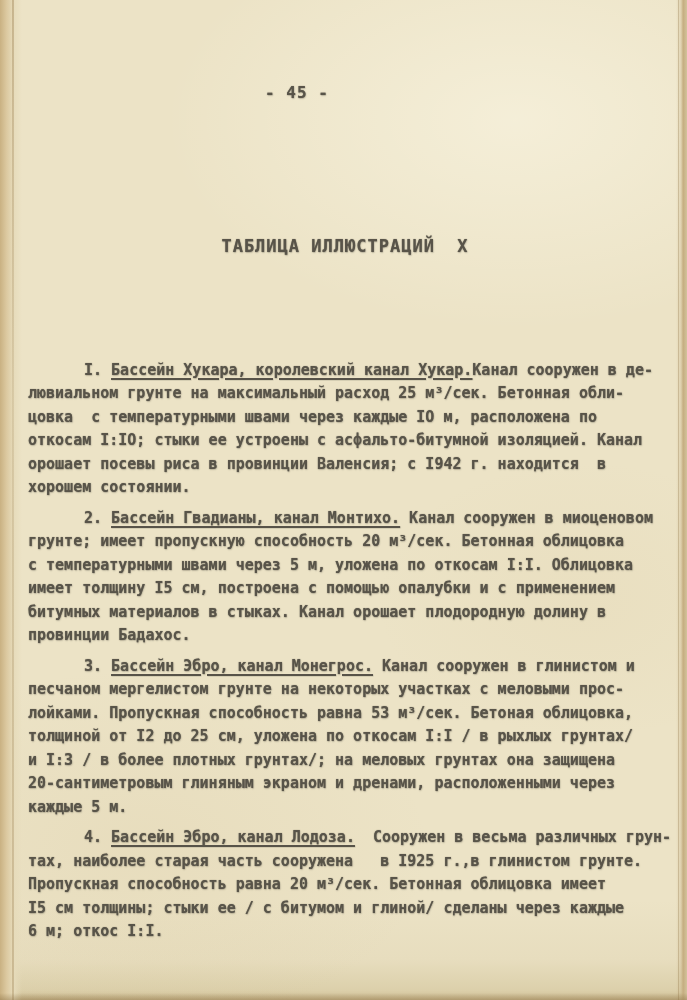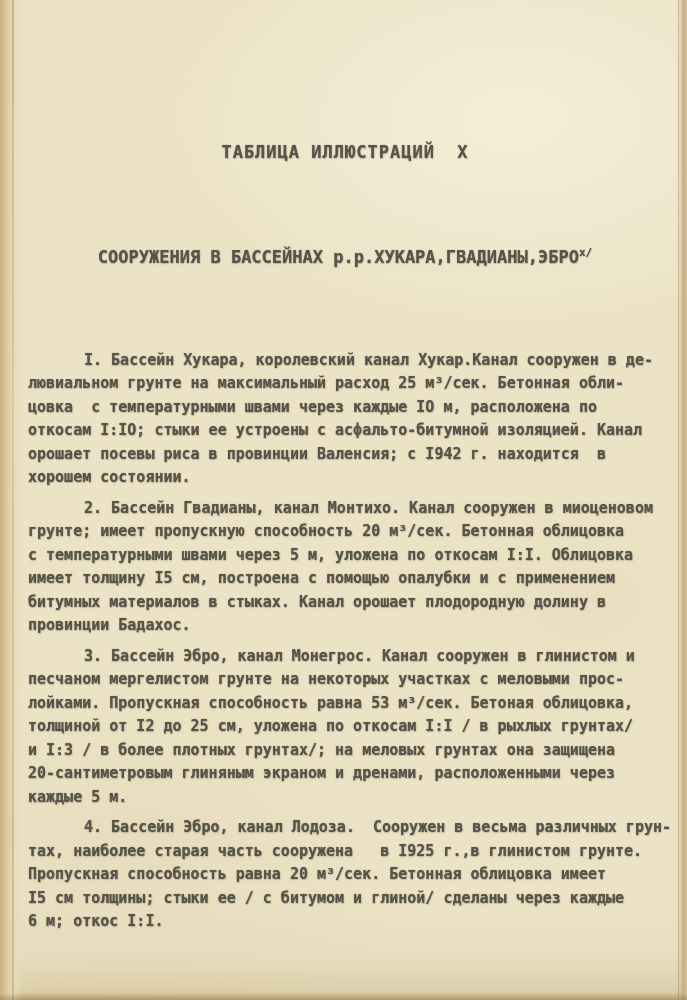--- a/index.html
+++ b/index.html
@@ -76,39 +76,40 @@
   }
   .doc-subtitle sup {
     font-size: 11px;
     vertical-align: 7px;
   }
 
   .para { margin-bottom: 7px; }
   .line { white-space: pre; }
   .line.first { text-indent: 56px; }
   .head {
+    text-decoration: underline;
     text-decoration-thickness: 1.5px;
     text-underline-offset: 3px;
   }
 </style>
 </head>
 <body>
 
 <div class="page">
   <div class="edge-left"></div>
   <div class="crease-left"></div>
   <div class="edge-right"></div>
   <div class="crease-right"></div>
   <div class="edge-bottom"></div>
 
   <div class="content">
+    <div class="page-number">- 45 -</div>
 
     <div class="doc-title">ТАБЛИЦА ИЛЛЮСТРАЦИЙ  X</div>
 
-    <div class="doc-subtitle"><span>СООРУЖЕНИЯ В БАССЕЙНАХ р.р.ХУКАРА,ГВАДИАНЫ,ЭБРО</span><sup>х/</sup></div>
 
     <div id="paragraphs"><div class="para"><div class="line first"><span class="num">I. </span><span class="head">Бассейн Хукара, королевский канал Хукар.</span><span class="rest">Канал сооружен в де-</span></div><div class="line">лювиальном грунте на максимальный расход 25 м³/сек. Бетонная обли-</div><div class="line">цовка  с температурными швами через каждые IO м, расположена по</div><div class="line">откосам I:IO; стыки ее устроены с асфальто-битумной изоляцией. Канал</div><div class="line">орошает посевы риса в провинции Валенсия; с I942 г. находится  в</div><div class="line">хорошем состоянии.</div></div><div class="para"><div class="line first"><span class="num">2. </span><span class="head">Бассейн Гвадианы, канал Монтихо.</span><span class="rest"> Канал сооружен в миоценовом</span></div><div class="line">грунте; имеет пропускную способность 20 м³/сек. Бетонная облицовка</div><div class="line">с температурными швами через 5 м, уложена по откосам I:I. Облицовка</div><div class="line">имеет толщину I5 см, построена с помощью опалубки и с применением</div><div class="line">битумных материалов в стыках. Канал орошает плодородную долину в</div><div class="line">провинции Бадахос.</div></div><div class="para"><div class="line first"><span class="num">3. </span><span class="head">Бассейн Эбро, канал Монегрос.</span><span class="rest"> Канал сооружен в глинистом и</span></div><div class="line">песчаном мергелистом грунте на некоторых участках с меловыми прос-</div><div class="line">лойками. Пропускная способность равна 53 м³/сек. Бетоная облицовка,</div><div class="line">толщиной от I2 до 25 см, уложена по откосам I:I / в рыхлых грунтах/</div><div class="line">и I:3 / в более плотных грунтах/; на меловых грунтах она защищена</div><div class="line">20-сантиметровым глиняным экраном и дренами, расположенными через</div><div class="line">каждые 5 м.</div></div><div class="para"><div class="line first"><span class="num">4. </span><span class="head">Бассейн Эбро, канал Лодоза.</span><span class="rest">  Сооружен в весьма различных грун-</span></div><div class="line">тах, наиболее старая часть сооружена   в I925 г.,в глинистом грунте.</div><div class="line">Пропускная способность равна 20 м³/сек. Бетонная облицовка имеет</div><div class="line">I5 см толщины; стыки ее / с битумом и глиной/ сделаны через каждые</div><div class="line">6 м; откос I:I.</div></div><div class="para"><div class="line first"></div></div></div>
 
     
 
     
   </div>
 </div>
 
 </body></html>

